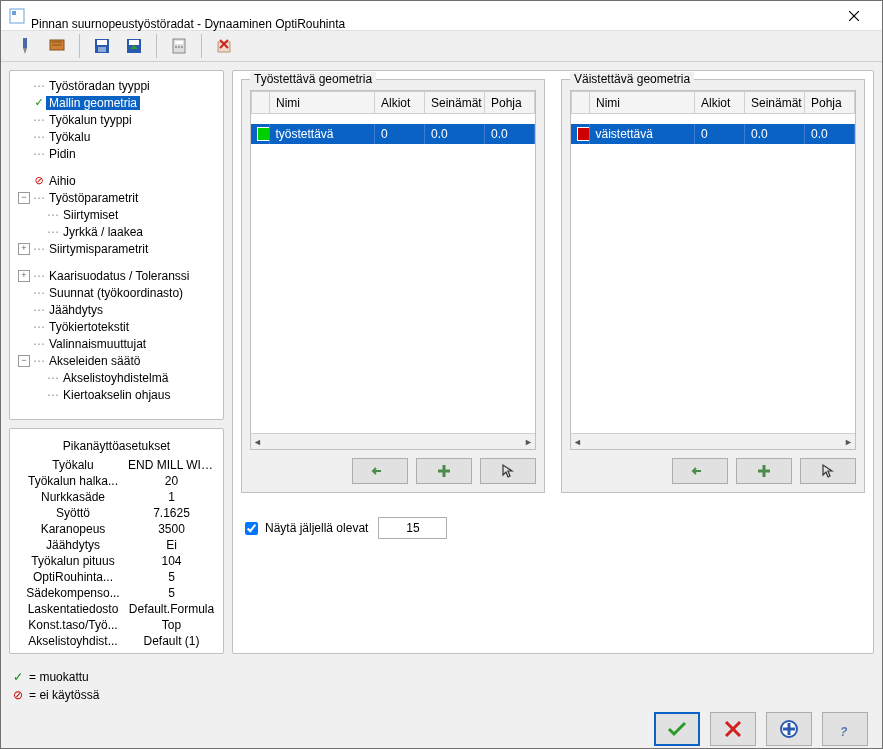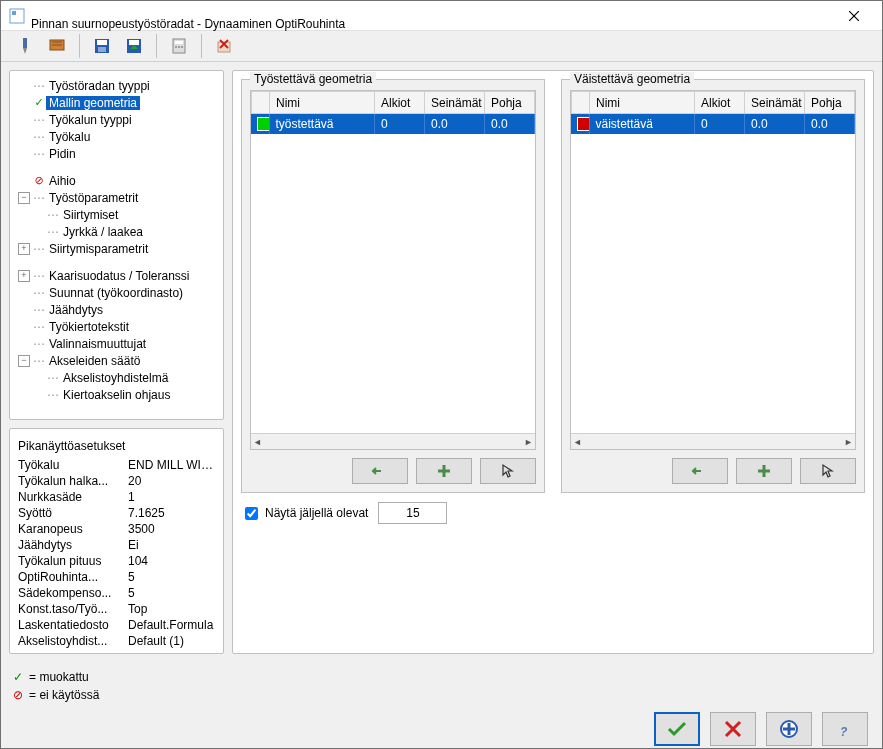--- a/index.html
+++ b/index.html
@@ -18,44 +18,44 @@
 .tree-panel { flex: 0 0 auto; padding: 6px 4px; height: 350px; overflow: auto; }
 .tree-item { display: flex; align-items: center; height: 17px; padding-left: 4px; cursor: pointer; white-space: nowrap; }
 .tree-expand { width: 12px; height: 12px; display: inline-flex; align-items: center; justify-content: center; margin-right: 2px; font-size: 9px; color: #666; border: 1px solid #999; background: #fff; line-height: 1; }
 .tree-spacer { width: 14px; display: inline-block; }
 .tree-dotline { width: 14px; display: inline-block; text-align: center; color: #999; }
 .tree-status { width: 14px; display: inline-flex; align-items: center; justify-content: center; font-size: 11px; }
 .tree-label { padding: 0 3px; }
 .tree-label.selected { background: #0a63c4; color: #fff; }
 .status-check { color: #0a8a0a; }
 .status-no { color: #c00; }
-.quick-panel { padding: 4px 0; }
+.quick-panel { padding: 4px 0; text-align: center; }
 .quick-title { padding: 6px 8px 4px; color: #000; }
 .quick-row { display: flex; padding: 1px 8px; }
 .quick-key { width: 110px; color: #000; }
 .quick-val { flex: 1; color: #000; white-space: nowrap; overflow: hidden; text-overflow: ellipsis; }
 .right-col { flex: 1; display: flex; flex-direction: column; }
 .main-panel { flex: 1; padding: 8px; }
 .geom-row { display: flex; gap: 16px; }
 .geom-group { flex: 1; }
 .fieldset { border: 1px solid #c0c0c0; padding: 10px 8px 8px; position: relative; background: #f0f0f0; }
 .fieldset-legend { position: absolute; top: -8px; left: 8px; background: #f0f0f0; padding: 0 4px; color: #000; }
 .grid { border: 1px solid #c0c0c0; background: #fff; height: 360px; display: flex; flex-direction: column; }
-.grid-body { flex: 1; overflow: auto; background: repeating-linear-gradient(#fff, #fff 20px, #fff 20px, #fff 21px); }
+.grid-body { flex: 1; overflow: auto; background: repeating-linear-gradient(#fff, #fff 20px, #fff 20px, #fff 21px); margin-top: 10px; }
 .grid table { width: 100%; border-collapse: collapse; table-layout: fixed; }
 .grid th { background: #f4f4f4; border: 1px solid #d0d0d0; padding: 3px 6px; text-align: left; font-weight: normal; height: 22px; }
 .grid td { border-right: 1px solid #3a7cd8; padding: 2px 6px; height: 20px; }
 .grid tr.sel td { background: #0a63c4; color: #fff; }
 .colorcell { width: 18px; }
 .colorswatch { width: 14px; height: 14px; border: 1px solid #fff; }
 .hscroll { height: 16px; border-top: 1px solid #d0d0d0; background: #f0f0f0; display: flex; align-items: center; justify-content: space-between; padding: 0 2px; }
 .hscroll span { font-size: 9px; color: #555; }
 .btn-row { display: flex; gap: 8px; justify-content: flex-end; margin-top: 8px; }
 .btn { width: 56px; height: 26px; border: 1px solid #adadad; background: #e1e1e1; display: flex; align-items: center; justify-content: center; cursor: pointer; }
-.chk-row { display: flex; align-items: center; gap: 10px; margin-top: 9px; }
+.chk-row { display: flex; align-items: center; gap: 10px; margin-top: 24px; }
 .chk-row input[type=text] { width: 69px; height: 22px; border: 1px solid #adadad; text-align: center; }
 .legend-area { padding: 6px 12px; background: #f0f0f0; }
 .legend-line { display: flex; align-items: center; gap: 6px; padding: 2px 0; }
 .footer { height: 48px; border-top: 0; background: #f0f0f0; display: flex; align-items: center; justify-content: flex-end; padding: 0 14px; gap: 10px; }
 .footer-btn { width: 46px; height: 34px; border: 1px solid #adadad; background: #e1e1e1; display: flex; align-items: center; justify-content: center; cursor: pointer; }
 .footer-btn.primary { border: 2px solid #0a63c4; }
 </style>
 </head>
 <body>
 
@@ -259,26 +259,26 @@
           </div>
         <div class="quick-row">
             <span class="quick-key">OptiRouhinta...</span>
             <span class="quick-val">5</span>
           </div>
         <div class="quick-row">
             <span class="quick-key">Sädekompenso...</span>
             <span class="quick-val">5</span>
           </div>
         <div class="quick-row">
+            <span class="quick-key">Laskentatiedosto</span>
+            <span class="quick-val">Default.Formula</span>
+          </div>
+        <div class="quick-row">
             <span class="quick-key">Konst.taso/Työ...</span>
             <span class="quick-val">Top</span>
-          </div>
-        <div class="quick-row">
-            <span class="quick-key">Laskentatiedosto</span>
-            <span class="quick-val">Default.Formula</span>
           </div>
         <div class="quick-row">
             <span class="quick-key">Akselistoyhdist...</span>
             <span class="quick-val">Default (1)</span>
           </div>
       </div>
 
     </div>
 
     <div class="right-col">

